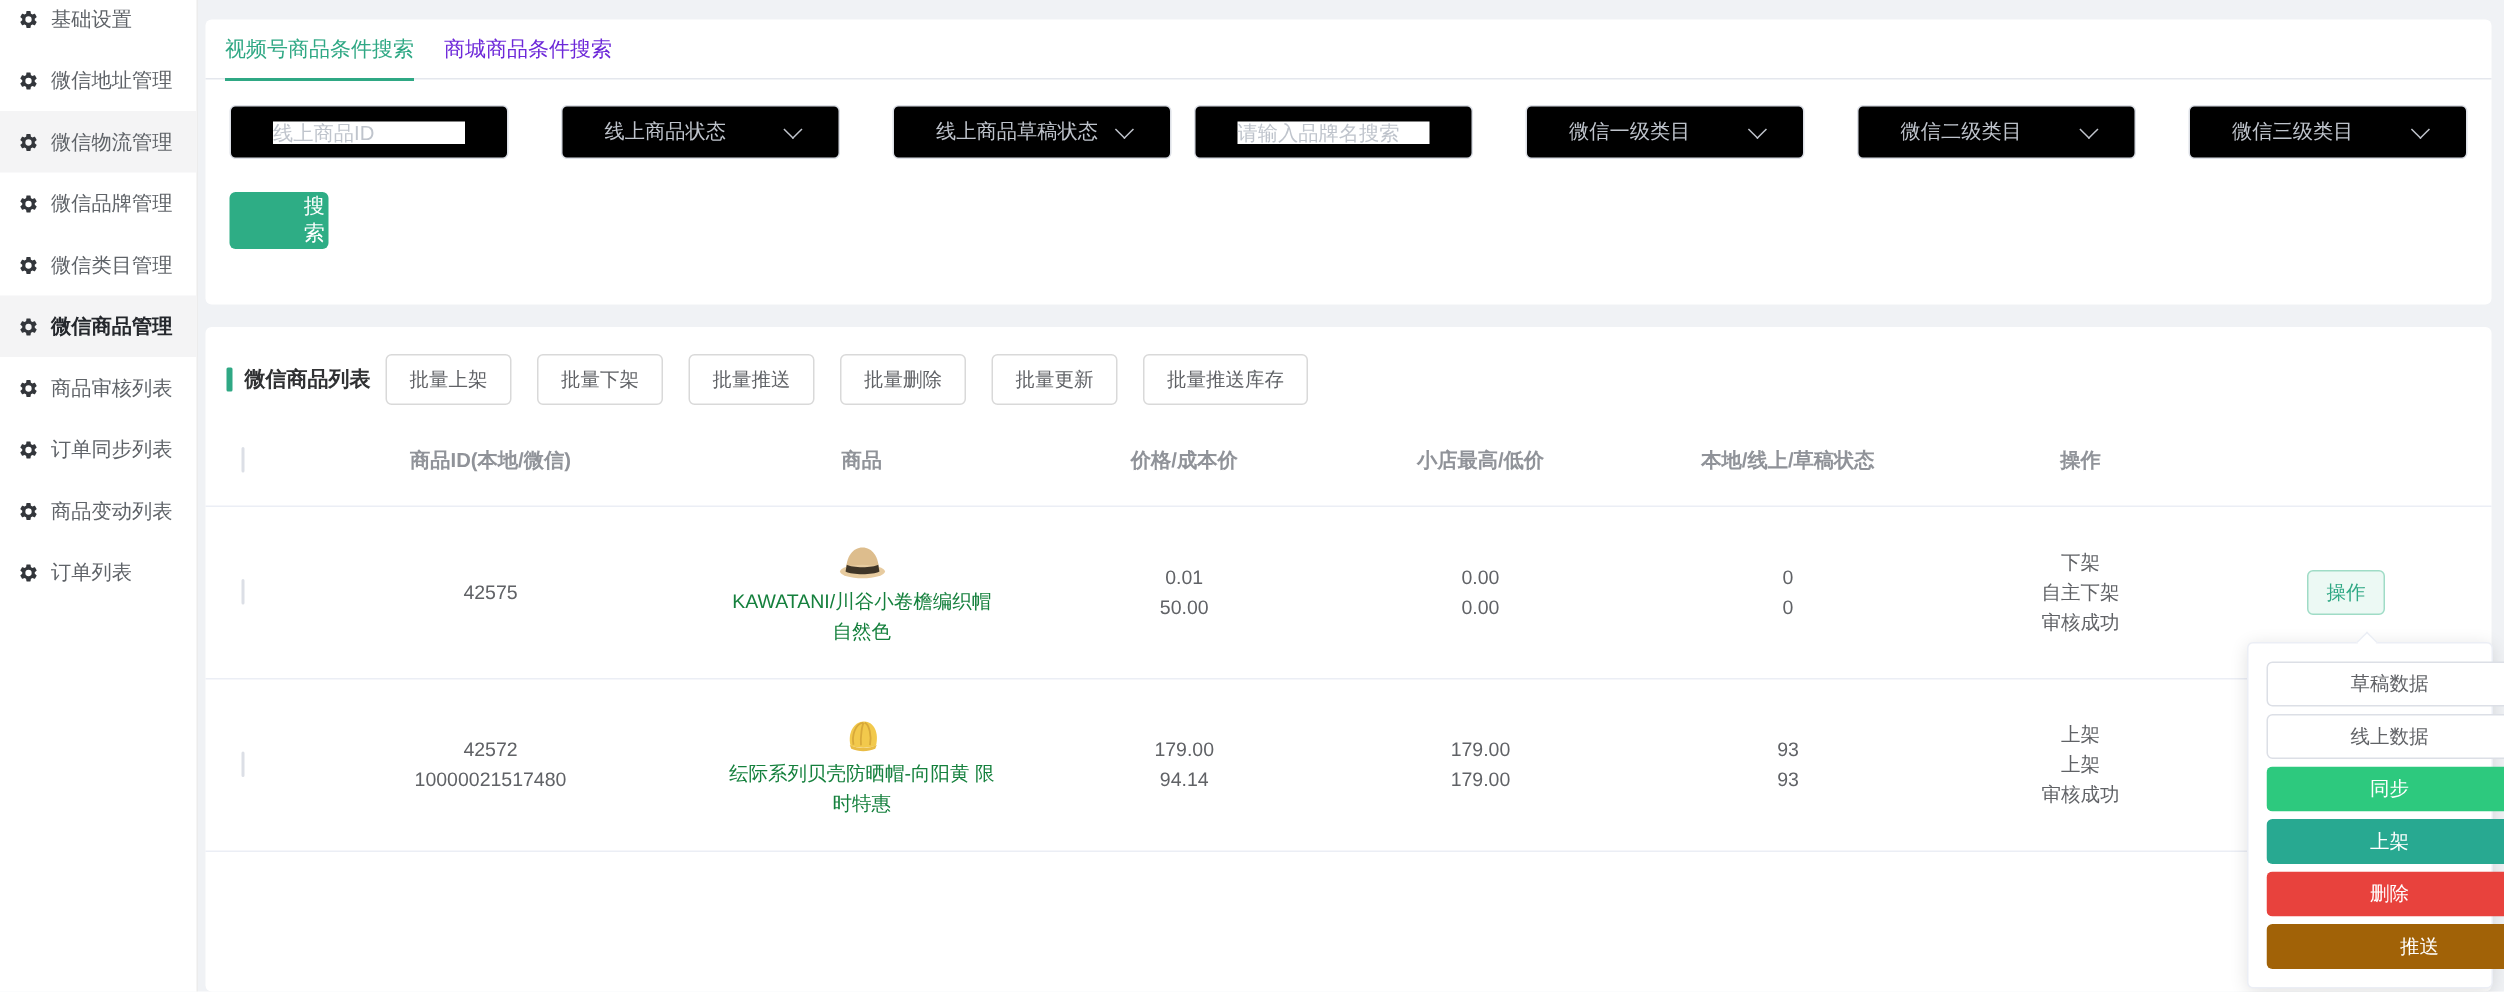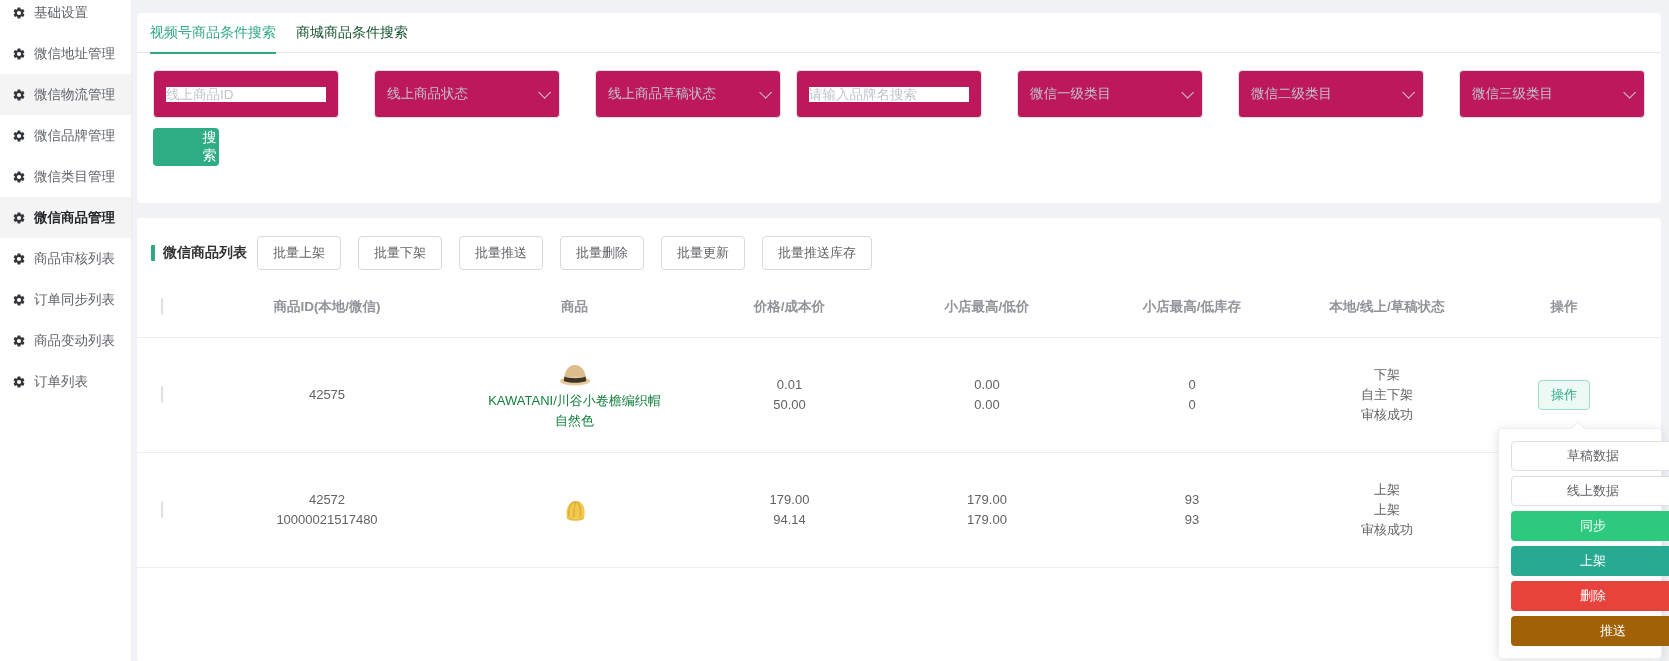--- a/index.html
+++ b/index.html
@@ -14,27 +14,27 @@
   .side-item.hovered { background:#f4f4f5; }
   .side-item.active { background:#f4f4f5; color:#24272c; font-weight:bold; }
 
   
   .card { position:absolute; background:#fff; border-radius:4px; }
   .card-top { left:137px; top:13px; width:1524px; height:190px; }
   .card-bottom { left:137px; top:218px; width:1524px; height:443px; }
 
   
   .tabs { position:relative; height:40px; border-bottom:1px solid #e4e7ed; display:flex; padding-left:13px; }
-  .tab { height:40px; display:flex; align-items:center; font-size:14px; font-weight:500; color:#14532d; cursor:pointer; margin-right:20px; position:relative; }
+  .tab { height:40px; display:flex; align-items:center; font-size:14px; font-weight:500; color:#6d28d9; cursor:pointer; margin-right:20px; position:relative; }
   .tab.active { color:#2fa884; }
   .tab.active::after { content:""; position:absolute; left:0; right:0; bottom:-1px; height:2px; background:#2fa884; }
 
   
   .filters { display:flex; gap:15px; margin:17px 0 0 16px; }
-  .field { width:186px; height:48px; border:1px solid #dcdfe6; border-radius:4px; display:flex; align-items:center; padding:0 12px; background:#be185d; color:#bfc4cc; font-size:13.5px; cursor:text; }
+  .field { width:186px; height:36px; border:1px solid #dcdfe6; border-radius:4px; display:flex; align-items:center; padding:0 28px; background:#000000; color:#bfc4cc; font-size:13.5px; cursor:text; }
   .field.select { cursor:pointer; justify-content:space-between;margin-left:20px; }
   .field input { border:none; outline:none; width:100%; font-size:13.5px; color:#606266; font-family:inherit; }
   .field input::placeholder { color:#bfc4cc; }
   .chev { width:9px; height:9px; border-right:1.5px solid #c0c4cc; border-bottom:1.5px solid #c0c4cc; transform:rotate(45deg) translateY(-3px); flex:0 0 auto; }
 
   .btn-search { position:absolute; left:16px; top:115px; width:66px; height:38px; background:#2ead85; color:#fff; border:none; border-radius:4px; font-size:14px; font-family:inherit; cursor:pointer;padding-left:47px; }
 
   
   .list-head { display:flex; align-items:center; margin:18px 0 0 14px; height:34px; }
   .green-bar { width:4px; height:16px; background:#2fa884; border-radius:1px; margin-right:8px; }
@@ -198,21 +198,20 @@
   </div>
 
   <div class="tbl">
 
     <div class="trow head">
       <div class="cell"><span class="checkbox"></span></div>
       <div class="cell">商品ID(本地/微信)</div>
       <div class="cell">商品</div>
       <div class="cell">价格/成本价</div>
       <div class="cell">小店最高/低价</div>
-      <div class="cell">小店最高/低库存</div>
       <div class="cell">本地/线上/草稿状态</div>
       <div class="cell">操作</div>
     </div>
 
     <div class="trow body">
       <div class="cell"><span class="checkbox"></span></div>
       <div class="cell">
         <div>42575</div>
       </div>
       <div class="cell prod">
@@ -253,20 +252,24 @@
       <div class="cell">
         <div>42572</div>
         <div>10000021517480</div>
       </div>
       <div class="cell prod">
         <svg class="hat" width="40" height="30" viewBox="0 0 40 30">
           <path d="M12 23c-2-8 2-16 9-16s10 8 8 16c-5 2-12 2-17 0z" fill="#f2c94c"></path>
           <path d="M14 22.5c-1.2-6 1-14 6.5-14.8M19 22.9c-.5-6.5.8-13.5 1.8-15M25 22.7c1.2-6.2-.5-13.7-3.5-15" stroke="#d8a93a" stroke-width="1.2" fill="none"></path>
           <path d="M11.5 22.6c5.5 2.6 12.5 2.6 18 0l-1 2.6c-5 2.2-11 2.2-16 0z" fill="#e9bc45"></path>
         </svg>
+        <div class="prod-name">
+          <div>纭际系列贝壳防晒帽-向阳黄 限</div>
+          <div>时特惠</div>
+        </div>
       </div>
       <div class="cell">
         <div>179.00</div>
         <div>94.14</div>
       </div>
       <div class="cell">
         <div>179.00</div>
         <div>179.00</div>
       </div>
       <div class="cell">

